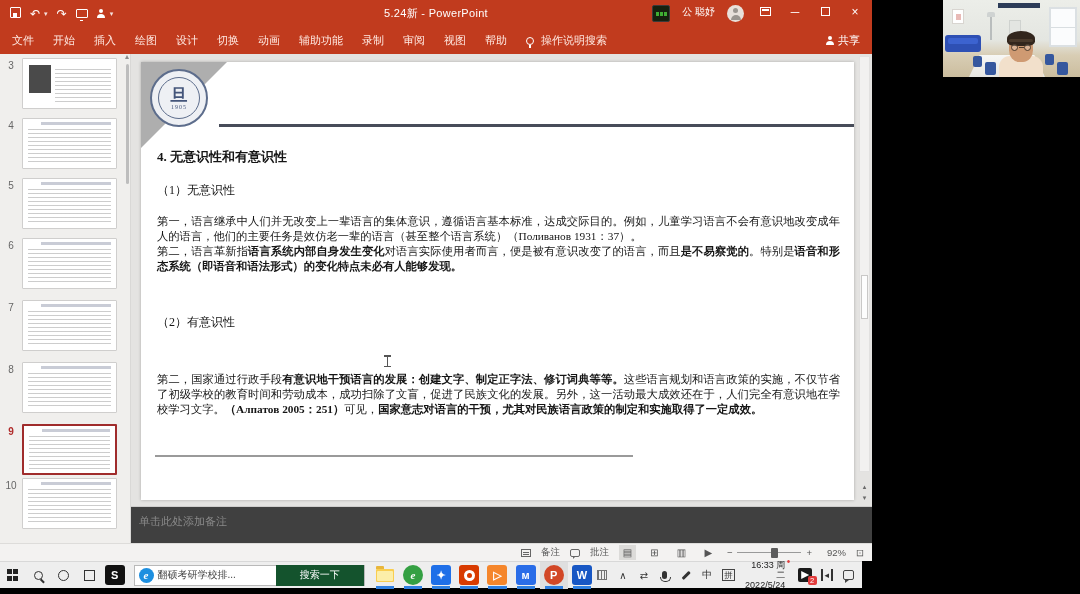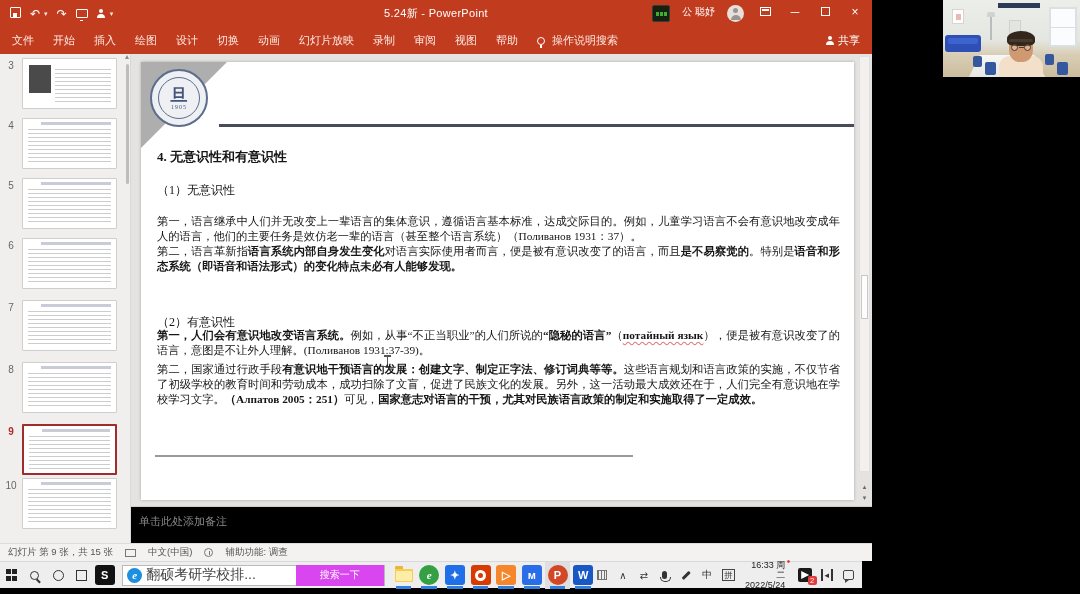--- a/index.html
+++ b/index.html
@@ -77,21 +77,21 @@
   .caret { position:absolute; left:243px; top:293px; width:7px; height:12px; pointer-events:none; }
   .caret:before, .caret:after { content:""; position:absolute; left:0; width:7px; height:1.5px; background:#555; }
   .caret:before { top:0; } .caret:after { bottom:0; }
   .caret i { position:absolute; left:3px; top:0; width:1.2px; height:100%; background:#555; }
   .s-div { position:absolute; left:14px; top:393px; width:67%; height:2px; background:#9a9a9a; }
 
   .vscroll { position:absolute; top:2px; bottom:34px; right:2px; width:11px; background:#f2f1f0; border:1px solid #e2e1e0; }
   .vthumb { position:absolute; top:218px; left:1px; right:1px; height:44px; background:#fdfdfd; border:1px solid #c9c8c7; }
   .nav-btns { position:absolute; right:2px; bottom:4px; width:11px; display:flex; flex-direction:column; gap:3px; align-items:center; font-size:7px; color:#6a6a6a; }
 
-  .notes { height:37px; background:#000000; border-top:1px solid #cfcecd; font-size:11px; color:#8a8a8a; padding:7px 8px 0 8px; }
+  .notes { height:37px; background:#404040; border-top:1px solid #cfcecd; font-size:11px; color:#8a8a8a; padding:7px 8px 0 8px; }
 
   
   .statusbar { height:18px; background:#f3f2f1; border-top:1px solid #dddcda; display:flex; align-items:center;
                font-size:9.5px; color:#555; padding:0 8px; gap:12px; }
   .sb-left { display:flex; align-items:center; gap:12px; }
   .icon-display { width:11px; height:8px; border:1px solid #777; display:inline-block; }
   .icon-access { width:9px; height:9px; border:1px solid #777; border-radius:50%; display:inline-block; position:relative; }
   .icon-access:after { content:""; position:absolute; top:2px; left:3.5px; width:1.5px; height:4px; background:#777; }
   .sb-right { margin-left:auto; display:flex; align-items:center; gap:10px; }
   .icon-notes { width:10px; height:8px; border:1px solid #666; display:inline-block; position:relative; }
@@ -117,22 +117,22 @@
   .icon-taskview { width:11px; height:11px; border:1.4px solid #333; position:relative; display:inline-block; background:#eee; }
   .icon-taskview:before { content:""; position:absolute; top:-4px; left:3px; width:11px; height:11px; border:1.4px solid #333; z-index:-1; }
   .apptile { width:20px; height:20px; border-radius:3px; display:flex; align-items:center; justify-content:center;
              color:#fff; font-size:11px; font-weight:bold; }
   .tb-app { position:relative; width:32px; height:27px; display:flex; align-items:center; justify-content:center; }
   .tb-app.running:after { content:""; position:absolute; bottom:0; left:5px; right:5px; height:2.5px; background:#2f7fe0; }
   .tb-app.active { background:#dfdfdf; }
   .searchwidget { height:21px; margin:0 6px; display:flex; align-items:center; background:#fff; border:1px solid #b9b9b9; }
   .sw-e { width:15px; height:15px; border-radius:50%; background:#1d8fe0; color:#fff; font-size:11px; font-weight:bold;
           display:flex; align-items:center; justify-content:center; margin:0 4px; font-family:"Liberation Serif",serif; font-style:italic; }
-  .sw-text { font-size:14px; color:#444; white-space:nowrap; padding-right:3px; }
-  .sw-btn { height:21px; padding:0 24px; background:#d946ef; color:#fff; font-size:10px; display:flex; align-items:center; white-space:nowrap;margin-left:37px; }
+  .sw-text { font-size:10px; color:#444; white-space:nowrap; padding-right:3px; }
+  .sw-btn { height:21px; padding:0 24px; background:#14532d; color:#fff; font-size:10px; display:flex; align-items:center; white-space:nowrap;margin-left:37px; }
   .folder { width:18px; height:13px; background:#f9ce50; border-radius:1px; position:relative; }
   .folder:before { content:""; position:absolute; top:-3px; left:0; width:8px; height:3px; background:#e8b63c; border-radius:1px 1px 0 0; }
   .folder:after { content:""; position:absolute; top:2px; left:1px; right:1px; bottom:1px; background:#fceea9; border-radius:1px; }
   .donut { width:11px; height:11px; border:3.2px solid #fff; border-radius:50%; }
   .tray { margin-left:auto; display:flex; align-items:center; gap:9px; padding-right:8px; font-size:10px; color:#333; }
   .trayicon { display:inline-flex; align-items:center; justify-content:center; min-width:12px; }
   .icon-grid { width:10px; height:10px; border:1px solid #555; display:inline-block;
                background:repeating-linear-gradient(90deg,#555 0 1px, transparent 1px 3px); opacity:.8; }
   .icon-mic { width:5px; height:8px; background:#333; border-radius:2.5px; position:relative; display:inline-block; }
   .icon-mic:after { content:""; position:absolute; bottom:-3px; left:-2px; width:9px; height:4px; border:1.2px solid #333; border-top:none; border-radius:0 0 5px 5px; }
@@ -209,21 +209,21 @@
     </div>
 
     <div class="ribbonrow">
       <span class="tab">文件</span>
       <span class="tab">开始</span>
       <span class="tab">插入</span>
       <span class="tab">绘图</span>
       <span class="tab">设计</span>
       <span class="tab">切换</span>
       <span class="tab">动画</span>
-      <span class="tab">幻灯片放映</span>
+      <span class="tab">辅助功能</span>
       <span class="tab">录制</span>
       <span class="tab">审阅</span>
       <span class="tab">视图</span>
       <span class="tab">帮助</span>
       <span class="bulb"></span>
       <span class="tab">操作说明搜索</span>
       <span class="share-btn">
         <span class="icon-person" style="filter:none;"></span>
         <span>共享</span>
       </span>
@@ -281,53 +281,62 @@
             <div class="s-rule"></div>
             <div class="s-head">4. 无意识性和有意识性</div>
 
             <div class="s-label" style="top:120px">（1）无意识性</div>
             <div class="s-paras" style="top:152px">
               <p><span style="font-weight: normal;">第一，语言继承中人们并无改变上一辈语言的集体意识，遵循语言基本标准，达成交际目的。</span><span>例如，儿童学习语言不会有意识地改变成年人的语言，他们的主要任务是效仿老一辈的语言（甚至整个语言系统）（Поливанов 1931：37）。</span></p>
               <p><span>第二，语言革新指</span><span style="font-weight: bold;">语言系统内部自身发生变化</span><span>对语言实际使用者而言，便是被有意识改变了的语言，而且</span><span style="font-weight: bold;">是不易察觉的</span><span>。特别是</span><span style="font-weight: bold;">语音和形态系统（即语音和语法形式）的变化特点未必有人能够发现。</span></p>
             </div>
 
             <div class="s-label" style="top:252px">（2）有意识性</div>
-            <div class="s-paras" style="top:266px">
-              <p><span style="font-weight: bold;">第一，人们会有意识地改变语言系统。</span><span>例如，从事“不正当职业”的人们所说的</span><span style="font-weight: bold;">“隐秘的语言”</span><span>（</span><span class="wavy" style="font-weight: bold;">потайный язык</span><span>），便是被有意识改变了的语言，意图是不让外人理解。(Поливанов 1931:37-39)。</span></p>
-            </div>
             <span class="caret">
                 <i></i>
               </span>
-            <div class="s-paras" style="top:300px">
+            <div class="s-paras" style="top:310px">
               <p><span>第二，国家通过行政手段</span><span style="font-weight: bold;">有意识地干预语言的发展：创建文字、制定正字法、修订词典等等。</span><span>这些语言规划和语言政策的实施，不仅节省了初级学校的教育时间和劳动成本，成功扫除了文盲，促进了民族文化的发展。另外，这一活动最大成效还在于，人们完全有意识地在学校学习文字。</span><span style="font-weight: bold;">（Алпатов 2005：251）</span><span>可见，</span><span style="font-weight: bold;">国家意志对语言的干预，尤其对民族语言政策的制定和实施取得了一定成效。</span></p>
             </div>
 
             <div class="s-div"></div>
           </div>
           <div class="vscroll">
               <div class="vthumb"></div>
             </div>
           <div class="nav-btns">
             <span>▴</span>
             <span>▾</span>
           </div>
         </div>
         <div class="notes">
           <span>单击此处添加备注</span>
         </div>
       </div>
     </div>
 
     <div class="statusbar">
-      <div class="sb-left">
-        <span>幻灯片 第 9 张，共 15 张</span>
-        <span class="icon-display"></span>
-        <span>中文(中国)</span>
-        <span class="icon-access"></span>
-        <span>辅助功能: 调查</span>
+      <div class="sb-right">
+        <span class="icon-notes"></span>
+        <span>备注</span>
+        <span class="icon-bubble"></span>
+        <span>批注</span>
+        <span class="viewbtn active">▤</span>
+        <span class="viewbtn">⊞</span>
+        <span class="viewbtn">▥</span>
+        <span class="viewbtn">▶</span>
+        <div class="zoomslider">
+          <span>−</span>
+          <span class="ztrack">
+              <span class="zthumb"></span>
+            </span>
+          <span>+</span>
+        </div>
+        <span class="zpct">92%</span>
+        <span>⊡</span>
       </div>
     </div>
   </div>
 
   <div class="taskbar">
     <span class="tb-item">
         <span class="icon-win">
           <i></i>
           <i></i>
           <i></i>

